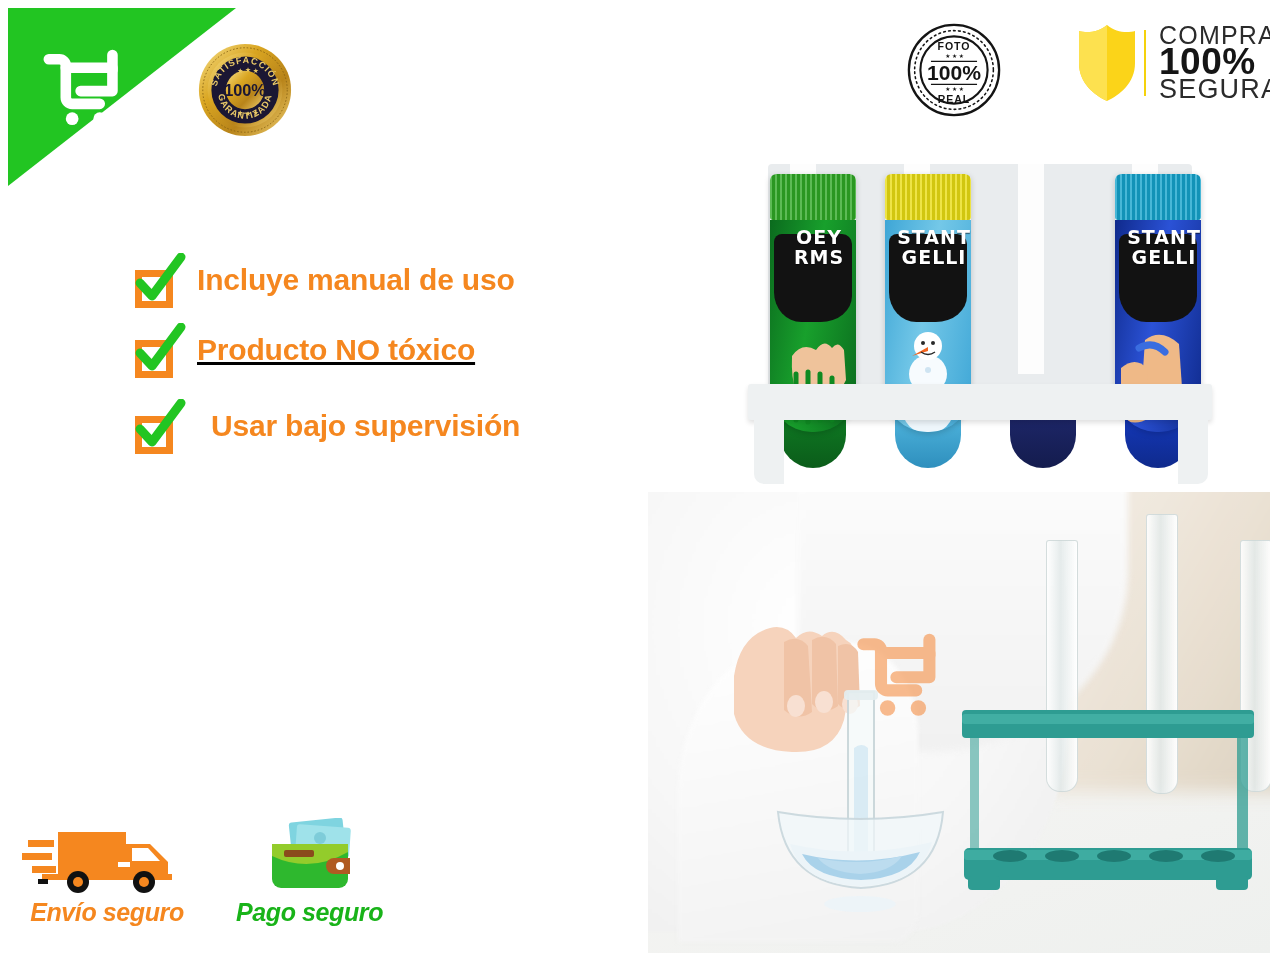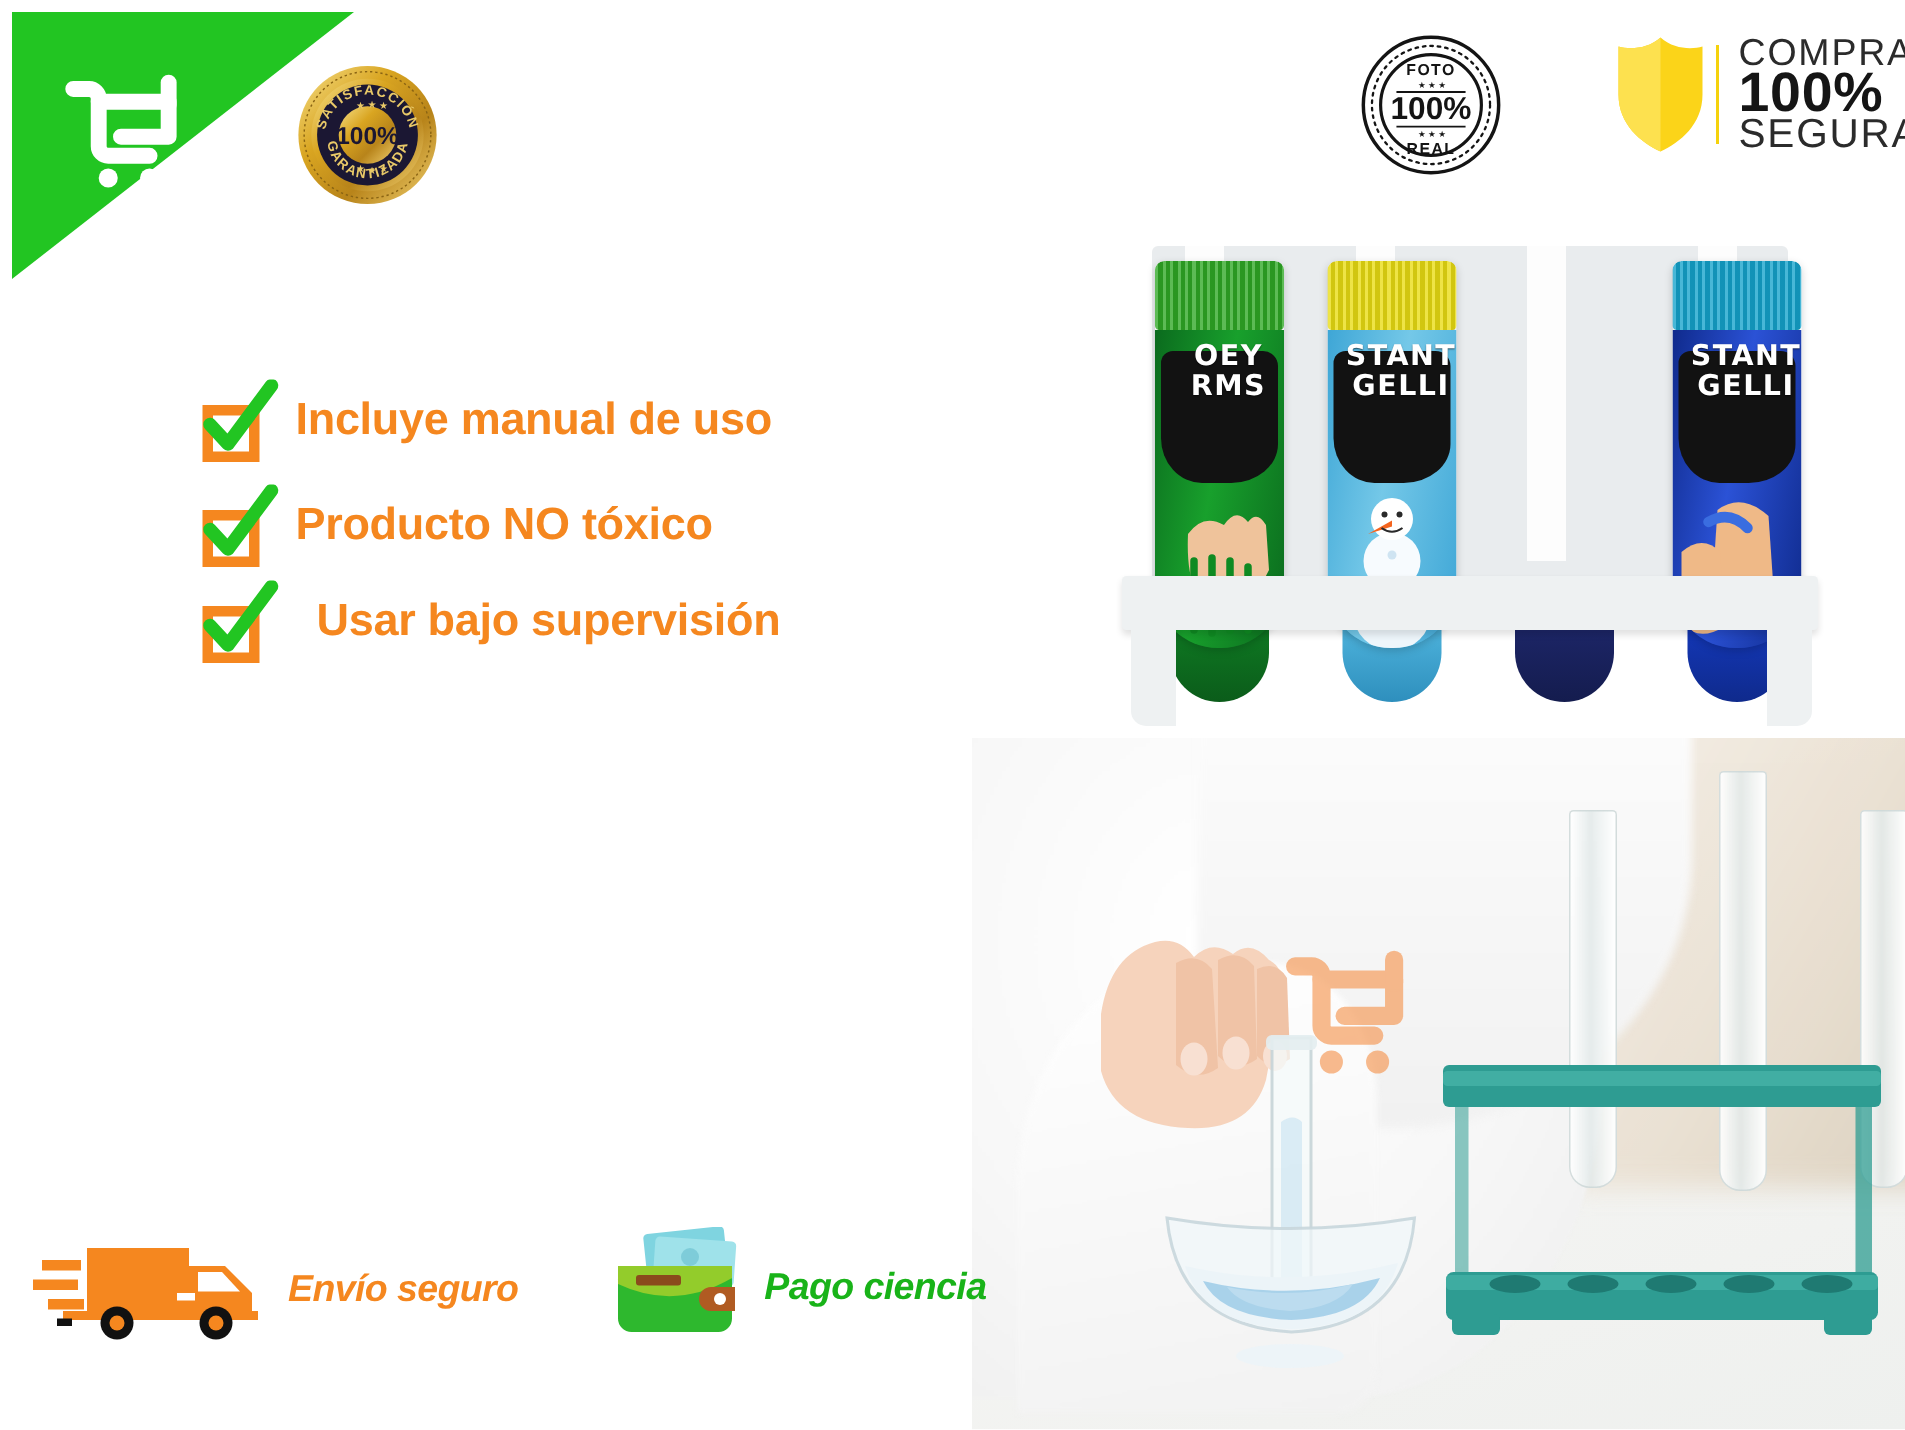--- a/index.html
+++ b/index.html
@@ -32,21 +32,21 @@
   .feat{display:flex;align-items:flex-start;margin-bottom:24px;}
   .feat:last-child{margin-bottom:0;}
   .chk{position:relative;width:48px;height:48px;flex:0 0 auto;margin-right:16px;margin-top:2px;}
   .chk .box{position:absolute;left:2px;top:8px;width:38px;height:38px;border:7px solid #f5871f;box-sizing:border-box;}
   .chk .tick{position:absolute;left:-2px;top:-9px;width:56px;height:56px;}
   .feat-label{font-size:30px;font-weight:700;color:#f5871f;line-height:1.14;letter-spacing:-.2px;
     white-space:pre-line;padding-top:3px;}
   .feat.f3 .feat-label{padding-left:14px;}
   .feat.f4 .feat-label{padding-left:14px;}
   .feat.f1{margin-bottom:20px;}
-  .feat.f2{margin-bottom:14px;}
+  .feat.f2{margin-bottom:26px;text-decoration:underline;}
   .feat.f3{margin-bottom:24px;}
 
   
   .product{position:absolute;left:742px;top:150px;width:478px;height:340px;}
   .rack-top{position:absolute;left:26px;top:14px;width:424px;height:228px;background:#e9ecee;border-radius:4px;}
   .rack-slot{position:absolute;top:14px;width:26px;height:210px;background:#fdfdfd;}
   .tube{position:absolute;width:86px;border-radius:6px 6px 42px 42px;overflow:hidden;
      box-shadow:0 2px 6px rgba(0,0,0,.18);}
   .tube .cap{height:46px;border-radius:6px 6px 3px 3px;position:relative;}
   .tube .cap:after{content:"";position:absolute;inset:0;
@@ -77,21 +77,21 @@
   .hand{position:absolute;left:78px;top:110px;width:180px;height:170px;}
   .bowl{position:absolute;left:120px;top:300px;width:185px;height:128px;}
   .rack2{position:absolute;left:310px;top:208px;width:300px;height:200px;}
   .bigtube{position:absolute;width:30px;border-radius:3px 3px 14px 14px;
      background:linear-gradient(90deg,rgba(255,255,255,.9),rgba(226,233,233,.85) 45%,rgba(255,255,255,.95));
      border:1px solid rgba(205,215,215,.85);filter:blur(.4px);}
   .watermark{position:absolute;left:200px;top:128px;width:110px;height:110px;opacity:.62;}
 
   
   .trust{position:absolute;left:22px;top:818px;display:flex;align-items:flex-end;gap:44px;}
-  .trust-item{display:flex;align-items:center;}
+  .trust-item{display:flex;flex-direction:column;align-items:center;}
   .trust-ico{height:74px;display:flex;align-items:flex-end;justify-content:center;}
   .trust-lbl{font-size:25px;font-weight:700;margin-top:4px;font-style:italic;letter-spacing:-.4px;}
   .t-ship .trust-lbl{color:#f5871f;}
   .t-pay .trust-lbl{color:#19b319;}
   .t-pay .trust-ico{padding-bottom:2px;}
 </style>
 </head>
 <body>
 
 <div id="stage">
@@ -384,17 +384,17 @@
             <rect x="46" y="8" width="54" height="30" rx="3" fill="#9fe2ea" transform="rotate(4 73 23)"></rect>
             <circle cx="70" cy="20" r="6" fill="#76c7d4" opacity=".8"></circle>
           </g>
           <rect x="22" y="26" width="76" height="44" rx="9" fill="#2eb82e"></rect>
           <path d="M22 38 q38 18 76 -4 v-8 H22 Z" fill="#93cc2b"></path>
           <rect x="34" y="32" width="30" height="7" rx="2" fill="#8a4b1c"></rect>
           <path d="M84 40 h16 v16 h-16 a8 8 0 0 1 0 -16 Z" fill="#b05b22"></path>
           <circle cx="90" cy="48" r="4" fill="#ffffff"></circle>
         </svg>
       </span>
-      <span class="trust-lbl">Pago ciencia</span>
+      <span class="trust-lbl">Pago seguro</span>
     </div>
   </div>
 
 </div>
 
 </body></html>

